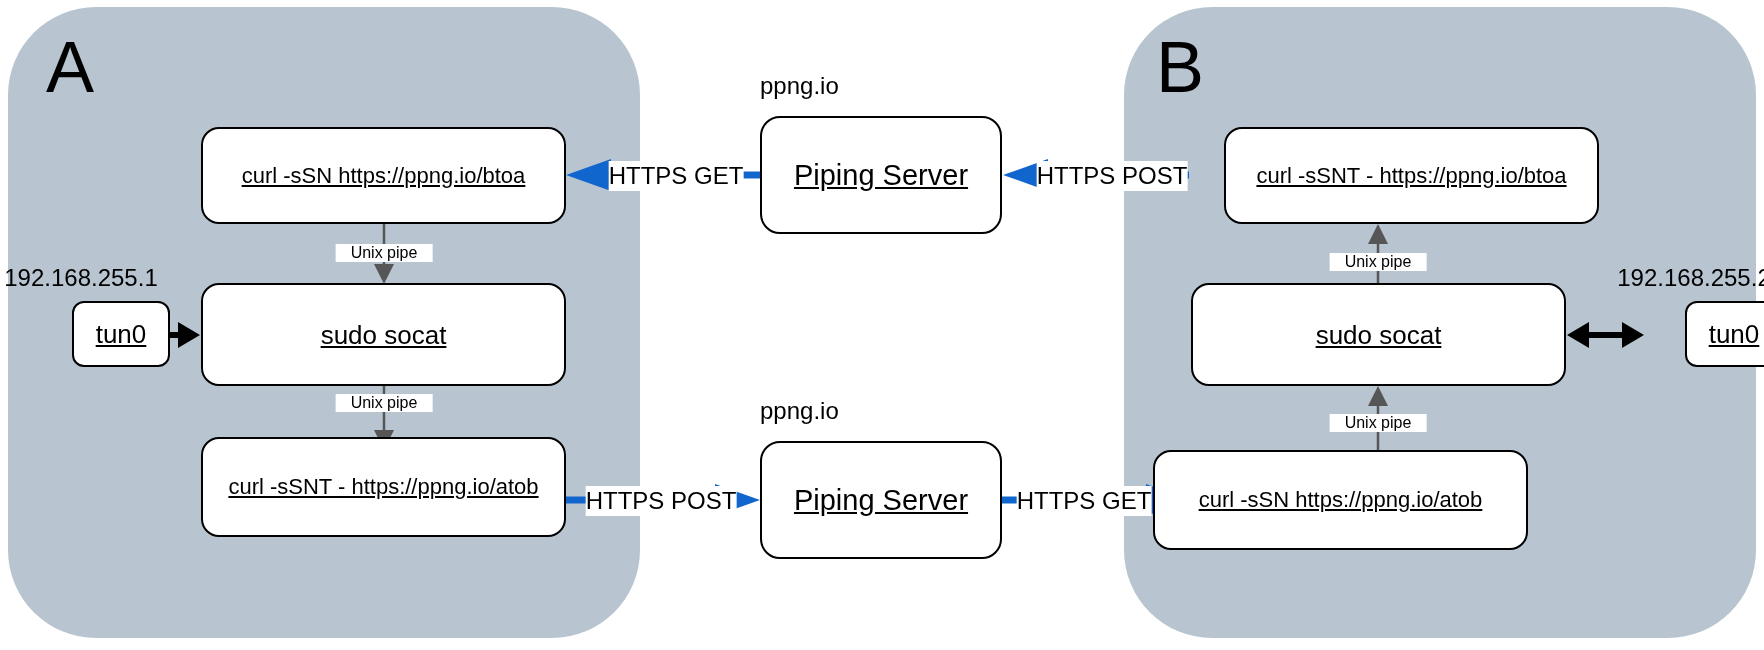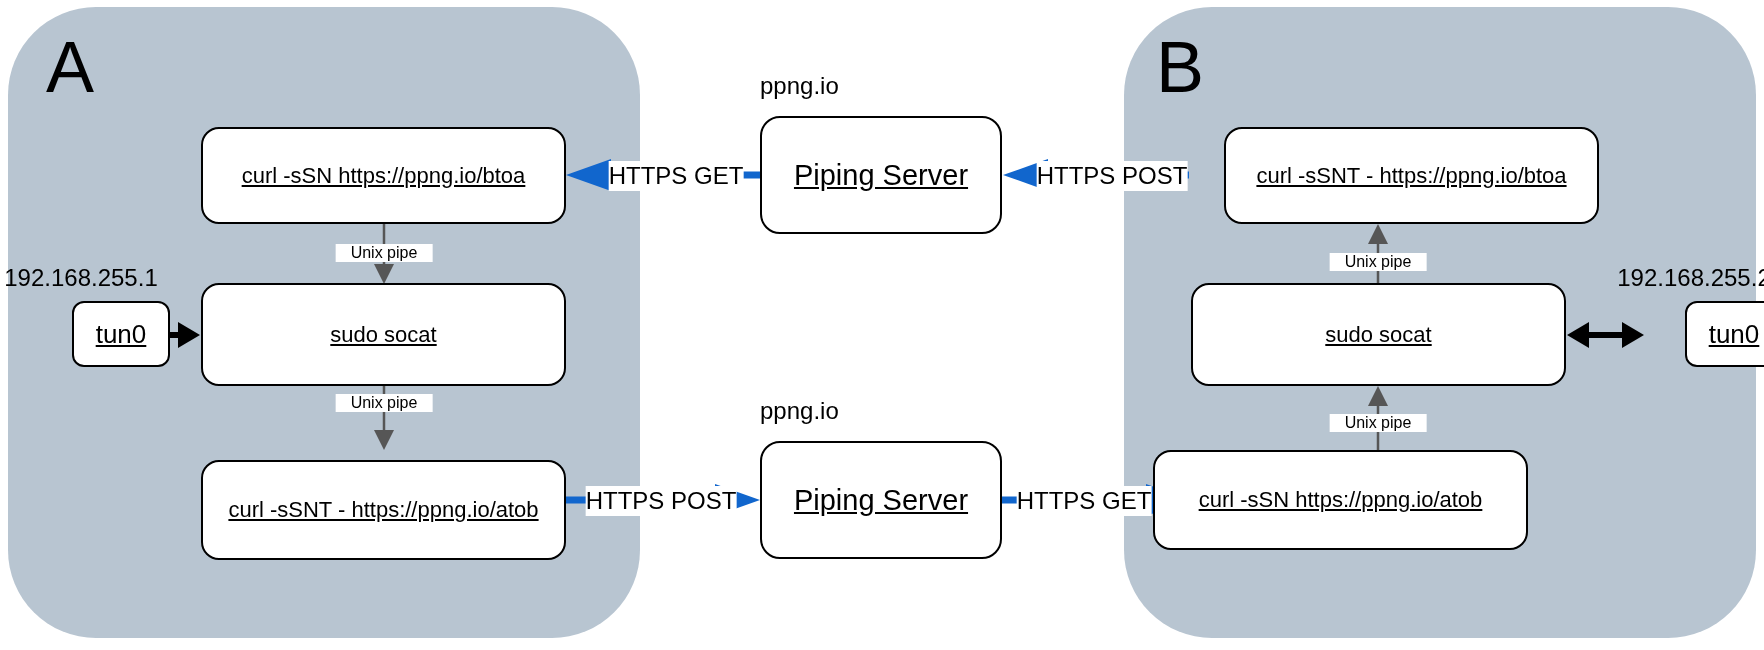--- a/index.html
+++ b/index.html
@@ -44,21 +44,21 @@
     justify-content: center;
     text-align: center;
     font-size: 22px;
     box-sizing: border-box;
     text-decoration: underline;
   }
   .node span, .node .stack div { white-space: nowrap; }
   .round  { border-radius: 18px; }
   .piping { border-radius: 20px; font-size: 29px; }
   .tun    { border-radius: 12px; font-size: 26px; border-width: 2.5px; margin-left: 40px; }
-  .socat-stack { font-size: 22px; line-height: 28px; }
+  .socat-stack { font-size: 26px; line-height: 28px; }
   .domain-label {
     position: absolute;
     width: 242px;
     text-align: left;
     font-size: 24px;
   }
   .ip-label {
     position: absolute;
     width: 200px;
     text-align: center;
@@ -143,21 +143,21 @@
   <div class="node round" style="left:201px; top:127px; width:365px; height:97px;">
     <span>curl -sSN https://ppng.io/btoa</span>
   </div>
 
   <div class="node round" style="left:201px; top:283px; width:365px; height:103px;">
     <div class="stack socat-stack">
       <div>sudo socat</div>
     </div>
   </div>
 
-  <div class="node round" style="left:201px; top:460px; width:365px; height:100px;">
+  <div class="node round" style="left:201px; top:437px; width:365px; height:100px;">
     <span>curl -sSNT - https://ppng.io/atob</span>
   </div>
 
   <div class="node tun" style="left:32px; top:301px; width:98px; height:66px;">
     <span>tun0</span>
   </div>
 
   <div class="node round" style="left:1191px; top:127px; width:375px; height:97px;margin-left:33px;">
     <span>curl -sSNT - https://ppng.io/btoa</span>
   </div>

